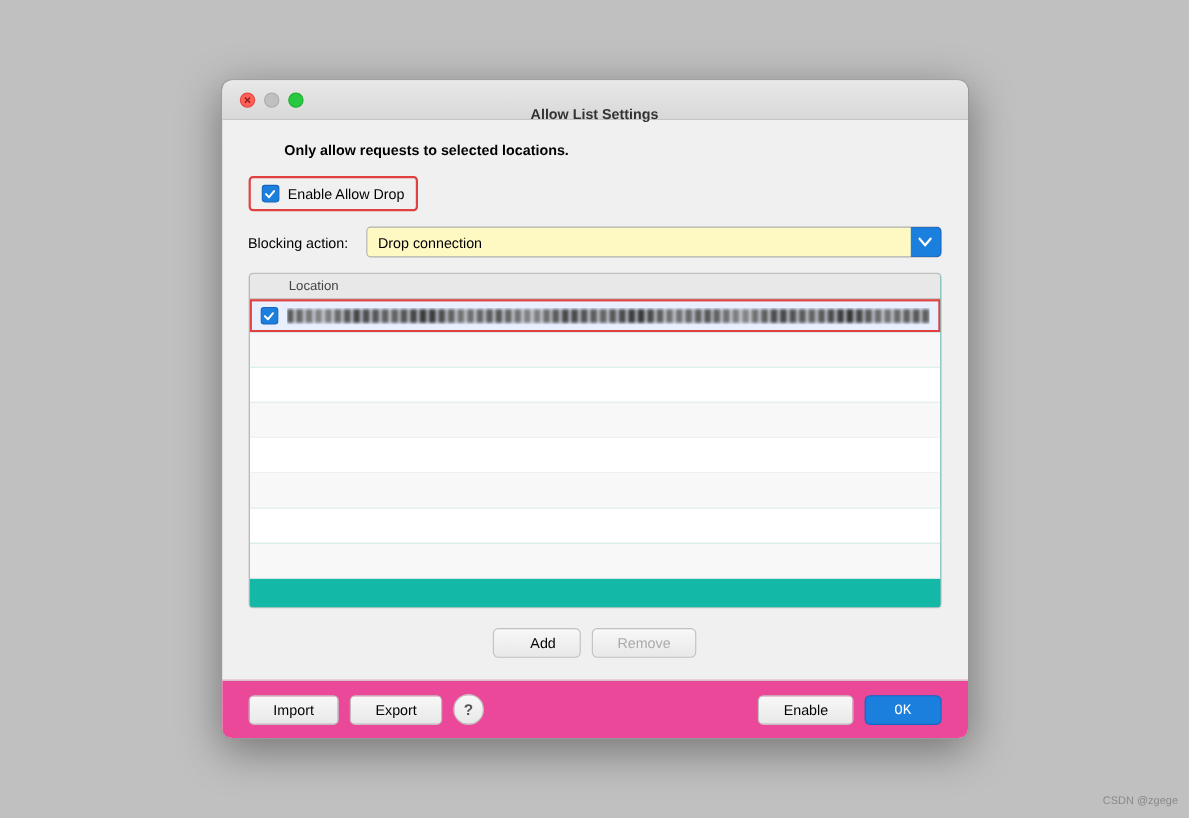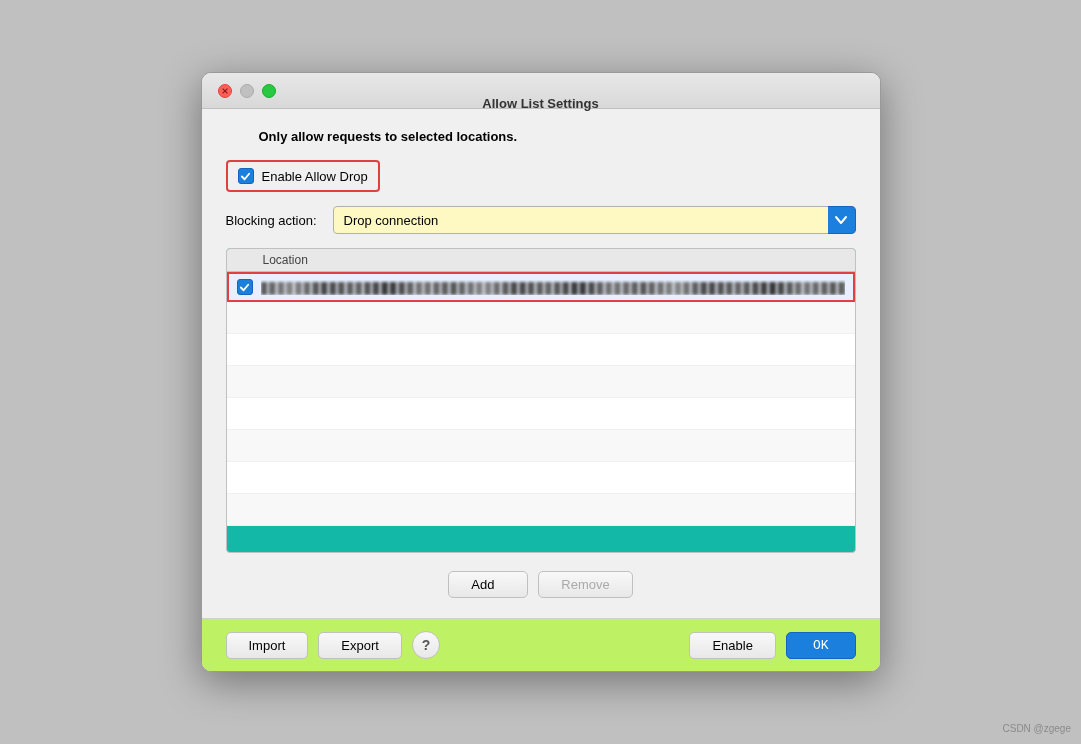--- a/index.html
+++ b/index.html
@@ -283,34 +283,34 @@
     .btn {
       padding: 5px 22px;
       font-size: 13px;
       border-radius: 5px;
       cursor: pointer;
       border: 1px solid #c0c0c0;
       background: linear-gradient(to bottom, #f8f8f8, #e8e8e8);
       color: #000;
       font-family: inherit;
       min-width: 80px;
-      text-align: left;
+      text-align: right;
     }
 
     .btn-disabled {
       color: #aaa;
       cursor: default;
     }
 
     .bottom-bar {
       display: flex;
       align-items: center;
       padding: 12px 24px;
       border-top: 1px solid #d0d0d0;
-      background: #bef264;
+      background: #ec4899;
       gap: 10px;
     }
 
     .bottom-left {
       display: flex;
       gap: 10px;
       align-items: center;
     }
 
     .help-btn {

